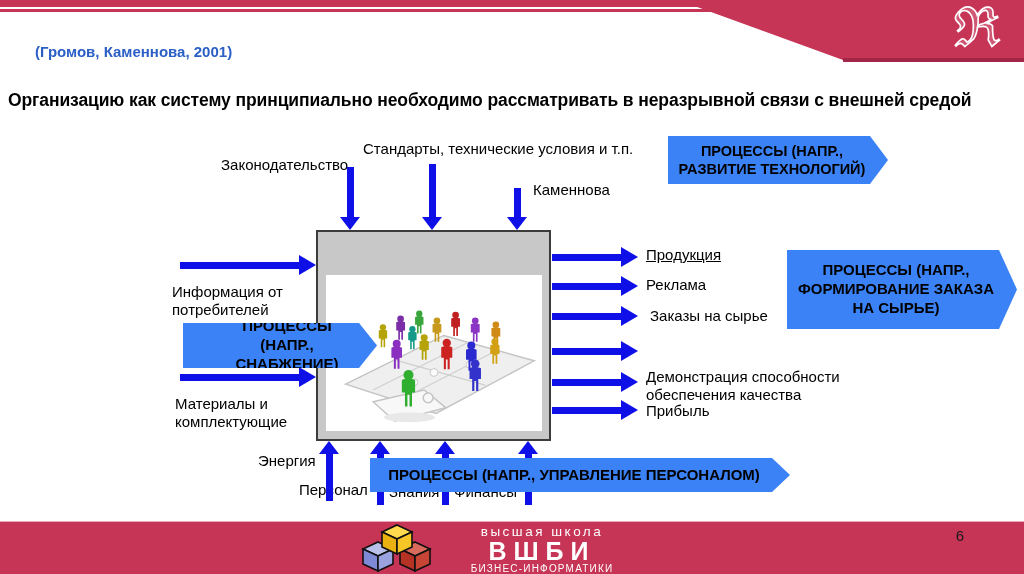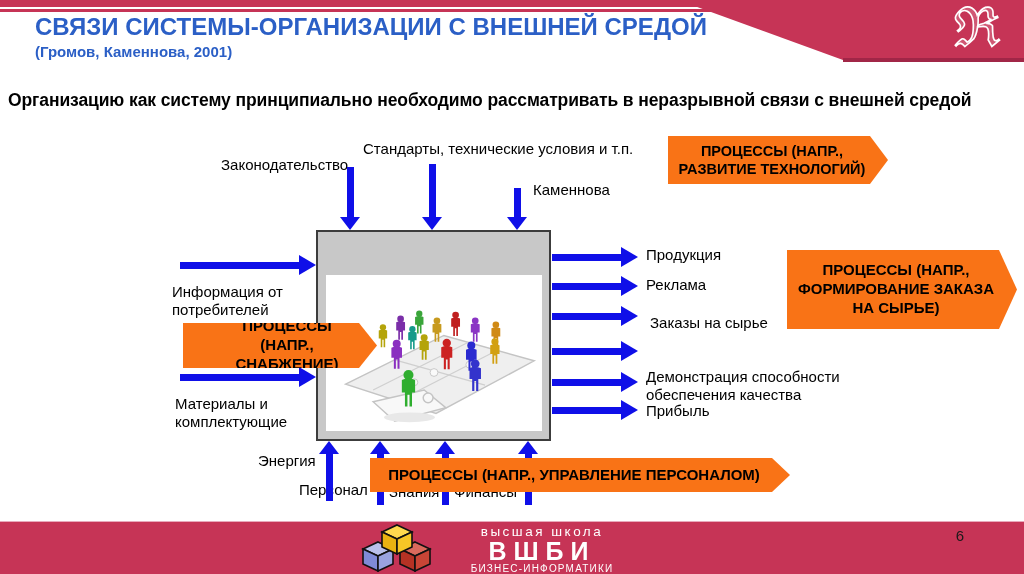--- a/index.html
+++ b/index.html
@@ -12,21 +12,21 @@
           clip-path:polygon(78px 0,424px 0,424px 60px,243px 60px);}
   .corner-edge{position:absolute;left:843px;top:58px;width:181px;height:4px;background:#a12647;}
   .hse-logo{position:absolute;left:942px;top:-2px;width:70px;height:62px;text-align:center;
             font-family:"DejaVu Serif",serif;font-size:54px;line-height:60px;
             color:rgba(255,255,255,.18);-webkit-text-stroke:1.6px #ffffff;z-index:5;}
   .title{position:absolute;left:35px;top:13px;font-size:24px;font-weight:bold;color:#2b5fc6;white-space:nowrap;}
   .subtitle{position:absolute;left:35px;top:43px;font-size:15px;font-weight:bold;color:#2b5fc6;}
   .statement{position:absolute;left:8px;top:90px;width:1012px;font-size:17.5px;font-weight:bold;white-space:nowrap;letter-spacing:-0.1px;}
   
   .lbl{position:absolute;font-size:15px;line-height:1.22;color:#000;}
-  .banner{position:absolute;background:#f97316;display:flex;align-items:center;justify-content:center;
+  .banner{position:absolute;background:#3b82f6;display:flex;align-items:center;justify-content:center;
           text-align:center;font-weight:bold;box-sizing:border-box;padding:2px 18px 2px 6px;
           clip-path:polygon(0 0,calc(100% - 18px) 0,100% 50%,calc(100% - 18px) 100%,0 100%);z-index:2;line-height:1.25;}
   .arrow-r{position:absolute;display:flex;align-items:center;height:20px;z-index:1;}
   .arrow-r .shaft{flex:1;height:7px;background:#0f0fe8;}
   .arrow-r .head{width:0;height:0;border-left:17px solid #0f0fe8;border-top:10px solid transparent;border-bottom:10px solid transparent;}
   .arrow-d{position:absolute;display:flex;flex-direction:column;align-items:center;width:20px;z-index:1;}
   .arrow-d .shaft{width:7px;flex:1;background:#0f0fe8;}
   .arrow-d .head{width:0;height:0;border-top:13px solid #0f0fe8;border-left:10px solid transparent;border-right:10px solid transparent;}
   .arrow-u{position:absolute;display:flex;flex-direction:column;align-items:center;width:20px;z-index:1;}
   .arrow-u .shaft{width:7px;flex:1;background:#0f0fe8;}
@@ -48,21 +48,20 @@
 </head>
 <body>
 
 <div class="slide">
 
   <div class="topband1"></div>
   <div class="topband2"></div>
   <div class="corner"></div>
   <div class="corner-edge"></div>
   <div class="hse-logo">ℜ</div>
-  <div class="title">СВЯЗИ СИСТЕМЫ-ОРГАНИЗАЦИИ С ВНЕШНЕЙ СРЕДОЙ</div>
   <div class="subtitle">(Громов, Каменнова, 2001)</div>
 
   <div class="statement">Организацию как систему принципиально необходимо рассматривать в неразрывной связи с внешней средой</div>
 
   <div class="lbl" style="left:221px;top:156px;">Законодательство</div>
   <div class="lbl" style="left:363px;top:140px;">Стандарты, технические условия и т.п.</div>
   <div class="lbl" style="left:533px;top:181px;">Каменнова</div>
 
   <div class="arrow-d" style="left:340px;top:167px;height:63px;">
       <div class="shaft"></div>
@@ -153,23 +152,23 @@
     </div>
   <div class="arrow-r" style="left:552px;top:372px;width:86px;">
       <div class="shaft"></div>
       <div class="head"></div>
     </div>
   <div class="arrow-r" style="left:552px;top:400px;width:86px;">
       <div class="shaft"></div>
       <div class="head"></div>
     </div>
 
-  <div class="lbl" style="left:646px;top:246px;">Продукция</div>
+  <div class="lbl" style="left:646px;top:246px;text-decoration:underline;">Продукция</div>
   <div class="lbl" style="left:646px;top:276px;">Реклама</div>
-  <div class="lbl" style="left:650px;top:307px;margin-top:7px;">Заказы на сырье</div>
+  <div class="lbl" style="left:650px;top:307px;">Заказы на сырье</div>
   <div class="lbl" style="left:646px;top:368px;width:220px;">Демонстрация способности обеспечения качества</div>
   <div class="lbl" style="left:646px;top:402px;">Прибыль</div>
 
   <div class="banner" style="left:787px;top:250px;width:230px;height:79px;font-size:15px;">ПРОЦЕССЫ (НАПР., ФОРМИРОВАНИЕ ЗАКАЗА НА СЫРЬЕ)</div>
 
   <div class="arrow-u" style="left:319px;top:441px;height:60px;">
       <div class="head"></div>
       <div class="shaft"></div>
     </div>
   <div class="arrow-u" style="left:370px;top:441px;height:64px;">

